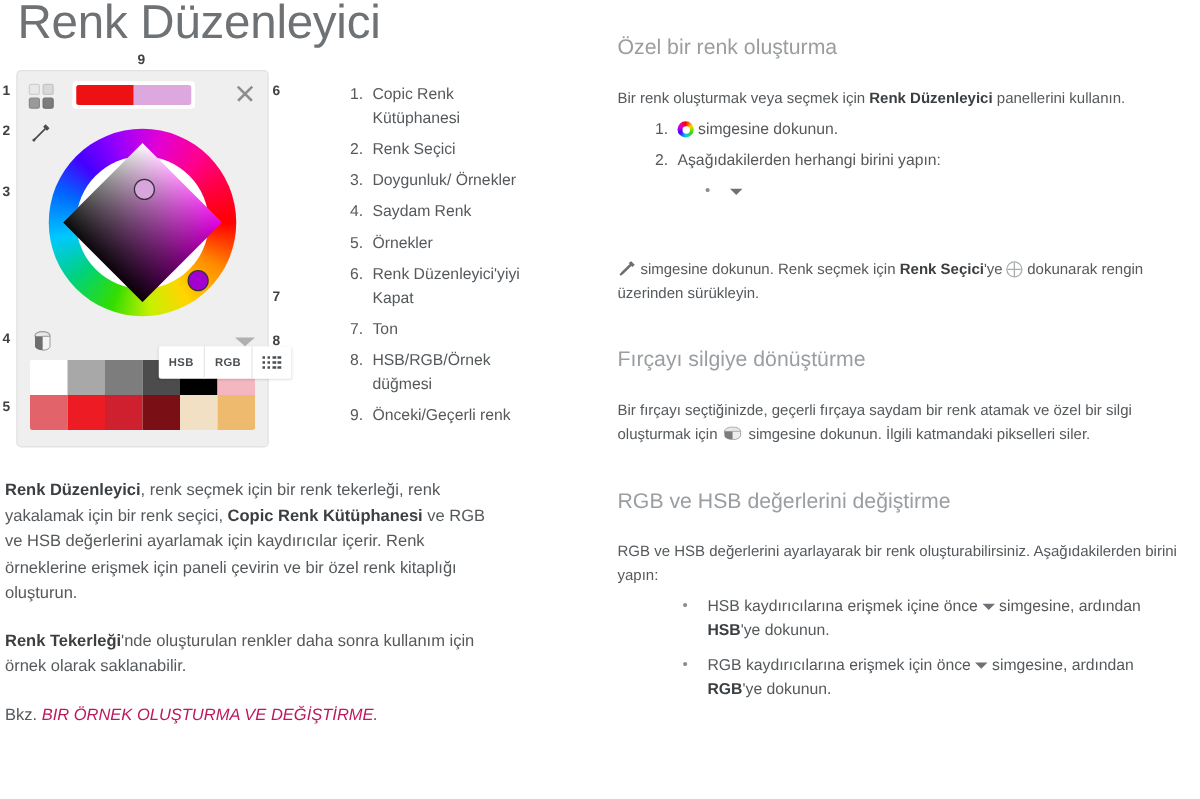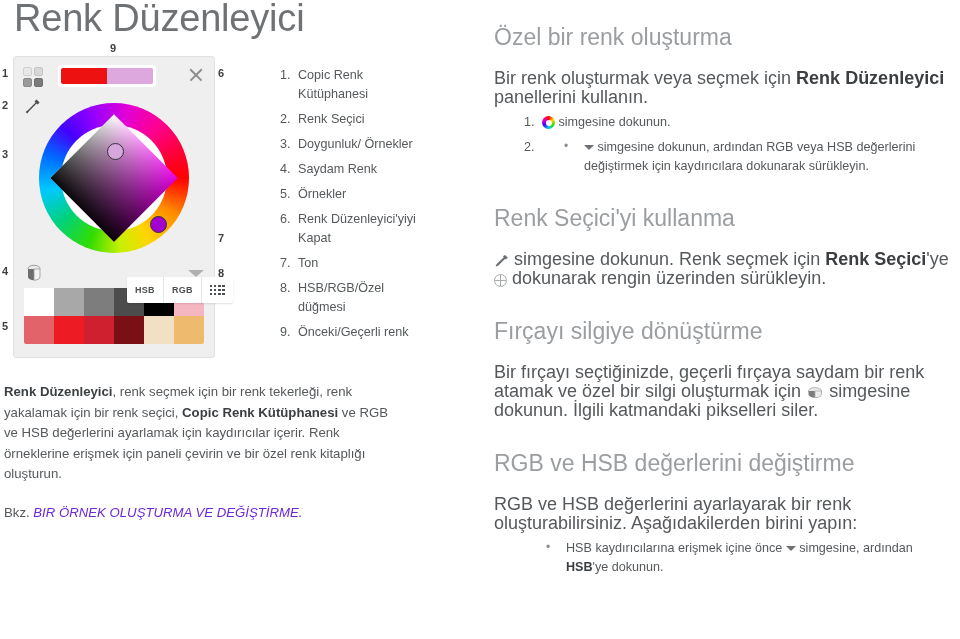--- a/index.html
+++ b/index.html
@@ -191,34 +191,34 @@
   
   .left-body {
     position: absolute;
     left: 4px; top: 382px; width: 392px;
     font-size: 13.2px;
     line-height: 20.5px;
     color: #55595c;
   }
   .left-body p { margin: 0 0 18px 0; }
   .left-body b { color: #3b3f42; font-weight: bold; }
-  .lnk { color: #6d28d9; font-style: italic; }
+  .lnk { color: #be185d; font-style: italic; }
 
   
   .right-col {
     position: absolute; left: 494px; top: 22px; width: 460px;
   }
   h2.sec {
     margin: 0 0 4px 0;
-    font-size: 23px;
+    font-size: 17px;
     font-weight: 400;
     color: #9a9ea1;
     line-height: 31px;
   }
-  .right-col p { margin: 16px 0 2px 0; font-size: 18px; line-height: 19px; color: #55595c; }
+  .right-col p { margin: 16px 0 2px 0; font-size: 12px; line-height: 19px; color: #55595c; }
   .right-col b { color: #3b3f42; font-weight: bold; }
 
   ol.steps { margin: 6px 0 0 0; padding: 0 0 0 30px; list-style: none; counter-reset: st; }
   ol.steps > li {
     counter-increment: st;
     position: relative;
     font-size: 12.6px; line-height: 19px;
     margin-bottom: 6px;
     padding-left: 18px;
   }
@@ -372,48 +372,49 @@
     </div>
 
     <ol class="steps" style="position:absolute; left:250px; top:60px; width:180px;">
       <li><span>Copic Renk Kütüphanesi</span></li>
       <li><span>Renk Seçici</span></li>
       <li><span>Doygunluk/ Örnekler</span></li>
       <li><span>Saydam Renk</span></li>
       <li><span>Örnekler</span></li>
       <li><span>Renk Düzenleyici'yiyi Kapat</span></li>
       <li><span>Ton</span></li>
-      <li><span>HSB/RGB/Özel düğmesi</span></li>
+      <li><span>HSB/RGB/Örnek düğmesi</span></li>
       <li><span>Önceki/Geçerli renk</span></li>
     </ol>
 
     <div class="left-body">
       <p><b>Renk Düzenleyici</b><span>, renk seçmek için bir renk tekerleği, renk yakalamak için bir renk seçici, </span><b>Copic Renk Kütüphanesi</b><span> ve RGB ve HSB değerlerini ayarlamak için kaydırıcılar içerir. Renk örneklerine erişmek için paneli çevirin ve bir özel renk kitaplığı oluşturun.</span></p>
+      <p><b>Renk Tekerleği</b><span>'nde oluşturulan renkler daha sonra kullanım için örnek olarak saklanabilir.</span></p>
       <p><span>Bkz. </span><span class="lnk">BIR ÖRNEK OLUŞTURMA VE DEĞİŞTİRME.</span></p>
     </div>
 
   </div>
 
   <div class="right-col">
 
     <h2 class="sec">Özel bir renk oluşturma</h2>
     <p><span>Bir renk oluşturmak veya seçmek için </span><b>Renk Düzenleyici</b><span> panellerini kullanın.</span></p>
 
     <ol class="steps">
       <li><span class="ico ico-ring"></span><span> simgesine dokunun.</span></li>
       <li>
+        <span>Aşağıdakilerden herhangi birini yapın:</span>
         <ul class="bul">
-          <li><span class="ico ico-caret"></span><span> simgesine dokunun, ardından RGB veya HSB değerlerini değiştirmek için kaydırıcılara dokunarak sürükleyin.</span></li>
+          <li><span class="ico ico-caret"></span></li>
         </ul>
       </li>
     </ol>
 
     <div class="sp-md"></div>
 
-    <h2 class="sec">Renk Seçici'yi kullanma</h2>
     <p>
       <span class="ico ico-pen">
         <svg viewBox="0 0 15 13" width="15" height="13">
             <path d="M11 1 L13.8 3.8 L12 5.6 L11.1 4.7 L4.6 11.2 L2.6 12.6 L1.6 11.6 L3.2 9.6 L9.8 3.2 L8.9 2.3 Z" fill="#6b6f72"></path>
           </svg>
       </span><span> simgesine dokunun. Renk seçmek için </span><b>Renk Seçici</b><span>'ye </span><span class="ico ico-cross"></span><span> dokunarak rengin üzerinden sürükleyin.</span>
     </p>
 
     <div class="sp-lg"></div>
 
@@ -426,18 +427,19 @@
       </svg>
     </span><span> simgesine dokunun. İlgili katmandaki pikselleri siler.</span></p>
 
     <div class="sp-lg"></div>
 
     <h2 class="sec">RGB ve HSB değerlerini değiştirme</h2>
     <p>RGB ve HSB değerlerini ayarlayarak bir renk oluşturabilirsiniz. Aşağıdakilerden birini yapın:</p>
 
     <ul class="bul" style="padding-left:52px;">
       <li><span>HSB kaydırıcılarına erişmek içine önce </span><span class="ico ico-caret"></span><span> simgesine, ardından </span><b>HSB</b><span>'ye dokunun.</span></li>
+      <li><span>RGB kaydırıcılarına erişmek için önce </span><span class="ico ico-caret"></span><span> simgesine, ardından </span><b>RGB</b><span>'ye dokunun.</span></li>
 
     </ul>
 
   </div>
 
 </div>
 
 </body></html>

